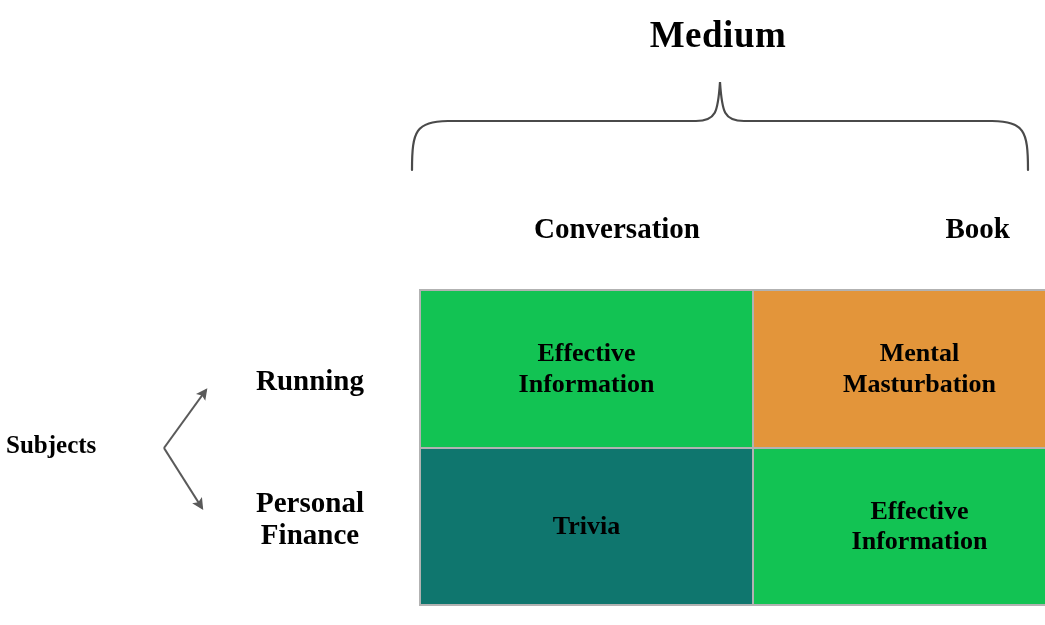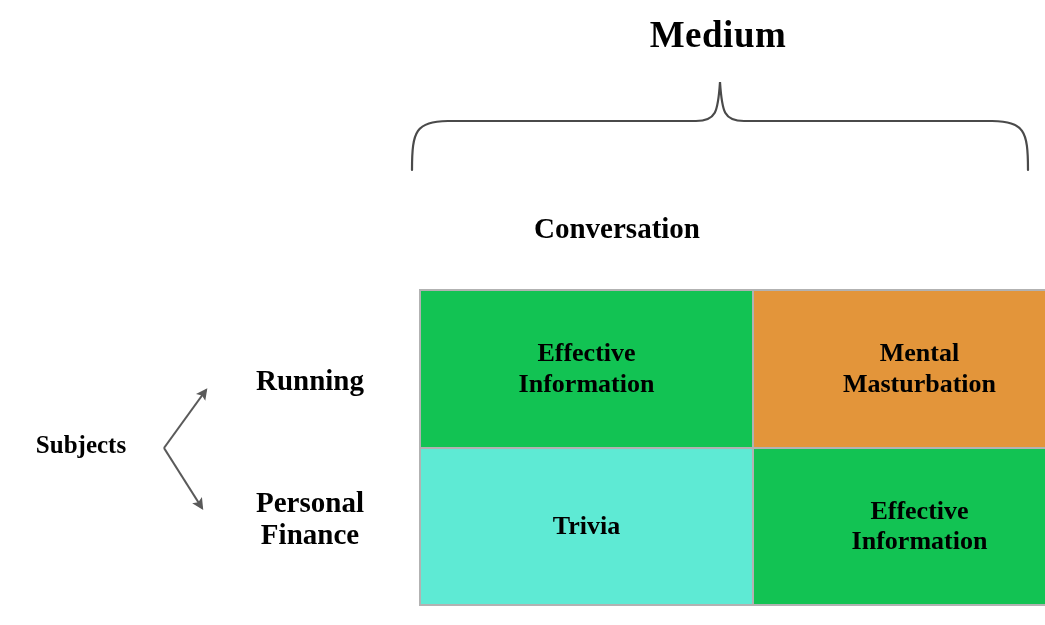--- a/index.html
+++ b/index.html
@@ -60,21 +60,21 @@
   #col-header-1 { left: 730px; top: 214px; width: 280px; }
 
   
   #subjects-title {
     position: absolute;
     left: 6px;
     top: 432px;
     width: 150px;
     font-weight: bold;
     font-size: 25px;
-    text-align: center;
+    text-align: left;
     white-space: nowrap;
     line-height: 1;
   }
 
   
   #arrows-svg {
     position: absolute;
     left: 150px;
     top: 370px;
     width: 75px;
@@ -132,20 +132,21 @@
     <path d="M 12,98
              C 12,58 16,50 48,49
              L 296,49
              C 316,49 318,40 320,10
              C 322,40 324,49 344,49
              L 592,49
              C 624,50 628,58 628,98" fill="none" stroke="#4a4a4a" stroke-width="2.2" stroke-linecap="round"></path>
   </svg>
 
   <div class="col-header" id="col-header-0">Conversation</div>
+  <div class="col-header" id="col-header-1">Book</div>
 
   <div id="subjects-title">Subjects</div>
 
   <svg id="arrows-svg" viewBox="0 0 75 155" aria-hidden="true">
     <defs>
       <marker id="arrowhead" markerWidth="5.5" markerHeight="5.5" refX="4.4" refY="2.75" orient="auto" markerUnits="strokeWidth">
         <path d="M 0,0 L 5.5,2.75 L 0,5.5 L 1.1,2.75 z" fill="#5a5a5a"></path>
       </marker>
     </defs>
     <path d="M 14,78 L 56,20" fill="none" stroke="#5a5a5a" stroke-width="2.1" marker-end="url(#arrowhead)"></path>
@@ -154,18 +155,18 @@
 
   <div class="row-label" id="row-label-1" style="white-space: pre-line;">Personal
 Finance</div>
   <div class="row-label" id="row-label-0" style="white-space: pre-line;">Running</div>
 
   <div id="matrix">
     <div class="cell" style="background-color: rgb(18, 195, 83);">Effective
 Information</div>
     <div class="cell" style="background-color: rgb(227, 149, 58);">Mental
 Masturbation</div>
-    <div class="cell" style="background-color: #5eead4;">Trivia</div>
+    <div class="cell" style="background-color: #0f766e;">Trivia</div>
     <div class="cell" style="background-color: rgb(18, 195, 83);">Effective
 Information</div>
   </div>
 
 </div>
 
 </body></html>

